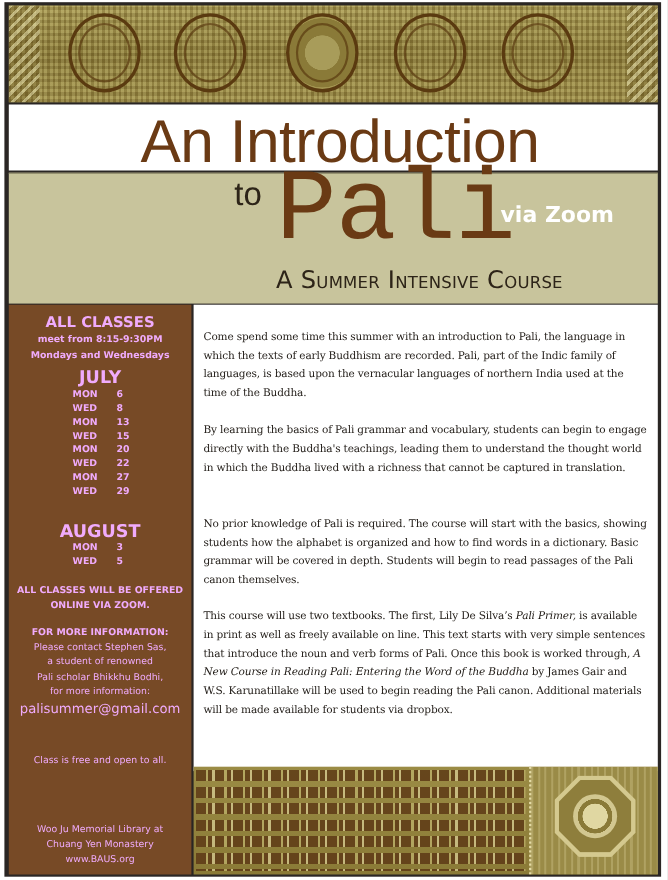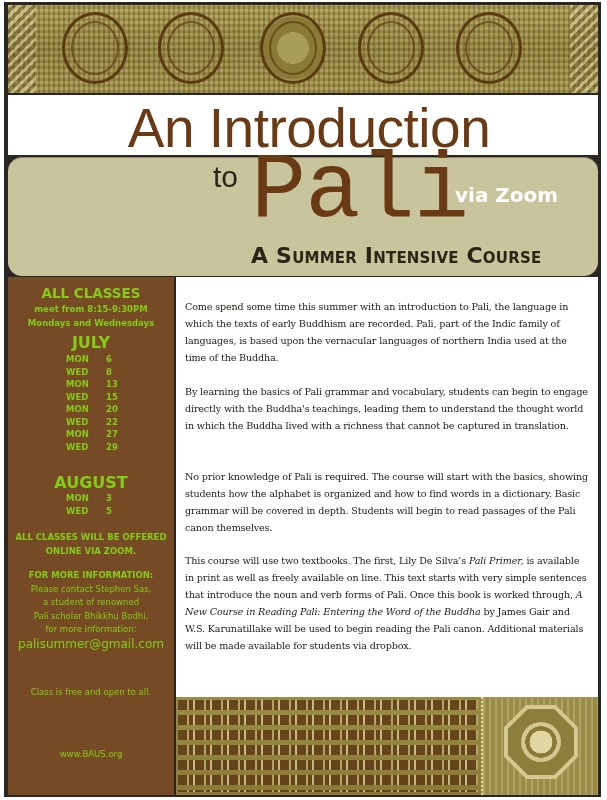--- a/index.html
+++ b/index.html
@@ -21,28 +21,28 @@
       repeating-conic-gradient(from 0deg, #e6dca6 0 6deg, #6b561f 6deg 12deg) ); }
   .top-banner .medallion.plain { background: radial-gradient(circle, #a89c5a 0 35%, #8a7a38 36% 70%, #a39551 71%); }
   .top-banner .medallion .ring { position: absolute; inset: 6px; border-radius: 50%; border: 2px solid rgba(90,58,16,0.7); }
 
   
   .title-band { position: absolute; left: 8px; top: 95px; width: 590px; height: 60px; background: #ffffff; }
   .title-band h1 { margin: 0; position: absolute; left: 0; right: 0; top: 1px; text-align: center;
     font-family: "Liberation Sans", sans-serif; font-weight: normal; font-size: 55px; color: #6a3a14; letter-spacing: -0.5px; padding-left: 12px; }
 
   
-  .khaki-band { position: absolute; left: 8px; top: 157px; width: 590px; height: 118px; background: #c8c49c; border-top: 1px solid #8a8566; border-radius: 14px; }
+  .khaki-band { position: absolute; left: 8px; top: 157px; width: 590px; height: 118px; background: #c8c49c; border-top: 1px solid #8a8566; }
   .khaki-band .to { position: absolute; left: 205px; top: 2px; font-family: "Liberation Sans", sans-serif; font-size: 30px; color: #2d2418; }
   .khaki-band .pali { position: absolute; left: 243px; top: -12px; font-family: Liberation Mono, monospace; font-size: 92px; color: #6a3a14; letter-spacing: -1px; line-height: 1; }
   .khaki-band .online { position: absolute; left: 447px; top: 25px; font-family: "DejaVu Sans", sans-serif; font-weight: bold; font-size: 20px; color: #ffffff; line-height: 25px; }
-  .khaki-band .subtitle { position: absolute; left: 243px; top: 85px; font-family: "DejaVu Sans", sans-serif; font-size: 22px; color: #2d2418; letter-spacing: 0.2px; font-variant: small-caps; font-weight: bold; }
-
-  
-  .sidebar { position: absolute; left: 8px; top: 277px; width: 166px; height: 518px; background: #774a26; color: #84cc16; text-align: center; font-family: "DejaVu Sans", sans-serif; }
+  .khaki-band .subtitle { position: absolute; left: 243px; top: 85px; font-family: "DejaVu Sans", sans-serif; font-size: 22px; color: #2d2418; letter-spacing: 0.2px; font-variant: small-caps; }
+
+  
+  .sidebar { position: absolute; left: 8px; top: 277px; width: 166px; height: 518px; background: #774a26; color: #f0abfc; text-align: center; font-family: "DejaVu Sans", sans-serif; }
   .sidebar .all-classes { position: absolute; left: 0; right: 0; top: 8px; font-size: 13.5px; font-weight: bold; }
   .sidebar .meet { position: absolute; left: 0; right: 0; top: 27px; font-size: 8.5px; font-weight: bold; }
   .sidebar .days { position: absolute; left: 0; right: 0; top: 41px; font-size: 8.5px; font-weight: bold; }
   .sidebar .month { position: absolute; left: 0; right: 0; font-size: 16px; font-weight: bold; }
   .sidebar .dates { position: absolute; left: 58px; width: 70px; text-align: left; }
   .sidebar .date-row { display: flex; height: 12.5px; font-size: 8.5px; font-weight: bold; }
   .sidebar .date-row .d { width: 40px; }
   .sidebar .note { position: absolute; left: 0; right: 0; font-size: 8.5px; font-weight: bold; line-height: 14px; }
   .sidebar .info { position: absolute; left: 0; right: 0; font-size: 8.5px; line-height: 13.5px; }
   .sidebar .info .h { font-weight: bold; }
@@ -173,20 +173,22 @@
     <div>a student of renowned</div>
     <div>Pali scholar Bhikkhu Bodhi,</div>
     <div>for more information:</div>
   </div>
 
   <div class="email" style="top:360px">palisummer@gmail.com</div>
 
   <div class="free" style="top:410px">Class is free and open to all.</div>
 
   <div class="library" style="top:470px">
+    <div>Woo Ju Memorial Library at</div>
+    <div>Chuang Yen Monastery</div>
     <div>www.BAUS.org</div>
   </div>
 </div>
 
 <div class="content">
   <p style="top:22px">Come spend some time this summer with an introduction to Pali, the language in which the texts of early Buddhism are recorded. Pali, part of the Indic family of languages, is based upon the vernacular languages of northern India used at the time of the Buddha.</p>
   <p style="top:107px">By learning the basics of Pali grammar and vocabulary, students can begin to engage directly with the Buddha's teachings, leading them to understand the thought world in which the Buddha lived with a richness that cannot be captured in translation.</p>
   <p style="top:192px">No prior knowledge of Pali is required. The course will start with the basics, showing students how the alphabet is organized and how to find words in a dictionary. Basic grammar will be covered in depth. Students will begin to read passages of the Pali canon themselves.</p>
   <p style="top:276px"><span>This course will use two textbooks. The first, Lily De Silva’s </span><i>Pali Primer,</i><span> is available in print as well as freely available on line. This text starts with very simple sentences that introduce the noun and verb forms of Pali. Once this book is worked through, </span><i>A New Course in Reading Pali: Entering the Word of the Buddha</i><span> by James Gair and W.S. Karunatillake will be used to begin reading the Pali canon. Additional materials will be made available for students via dropbox.</span></p>
 </div>

